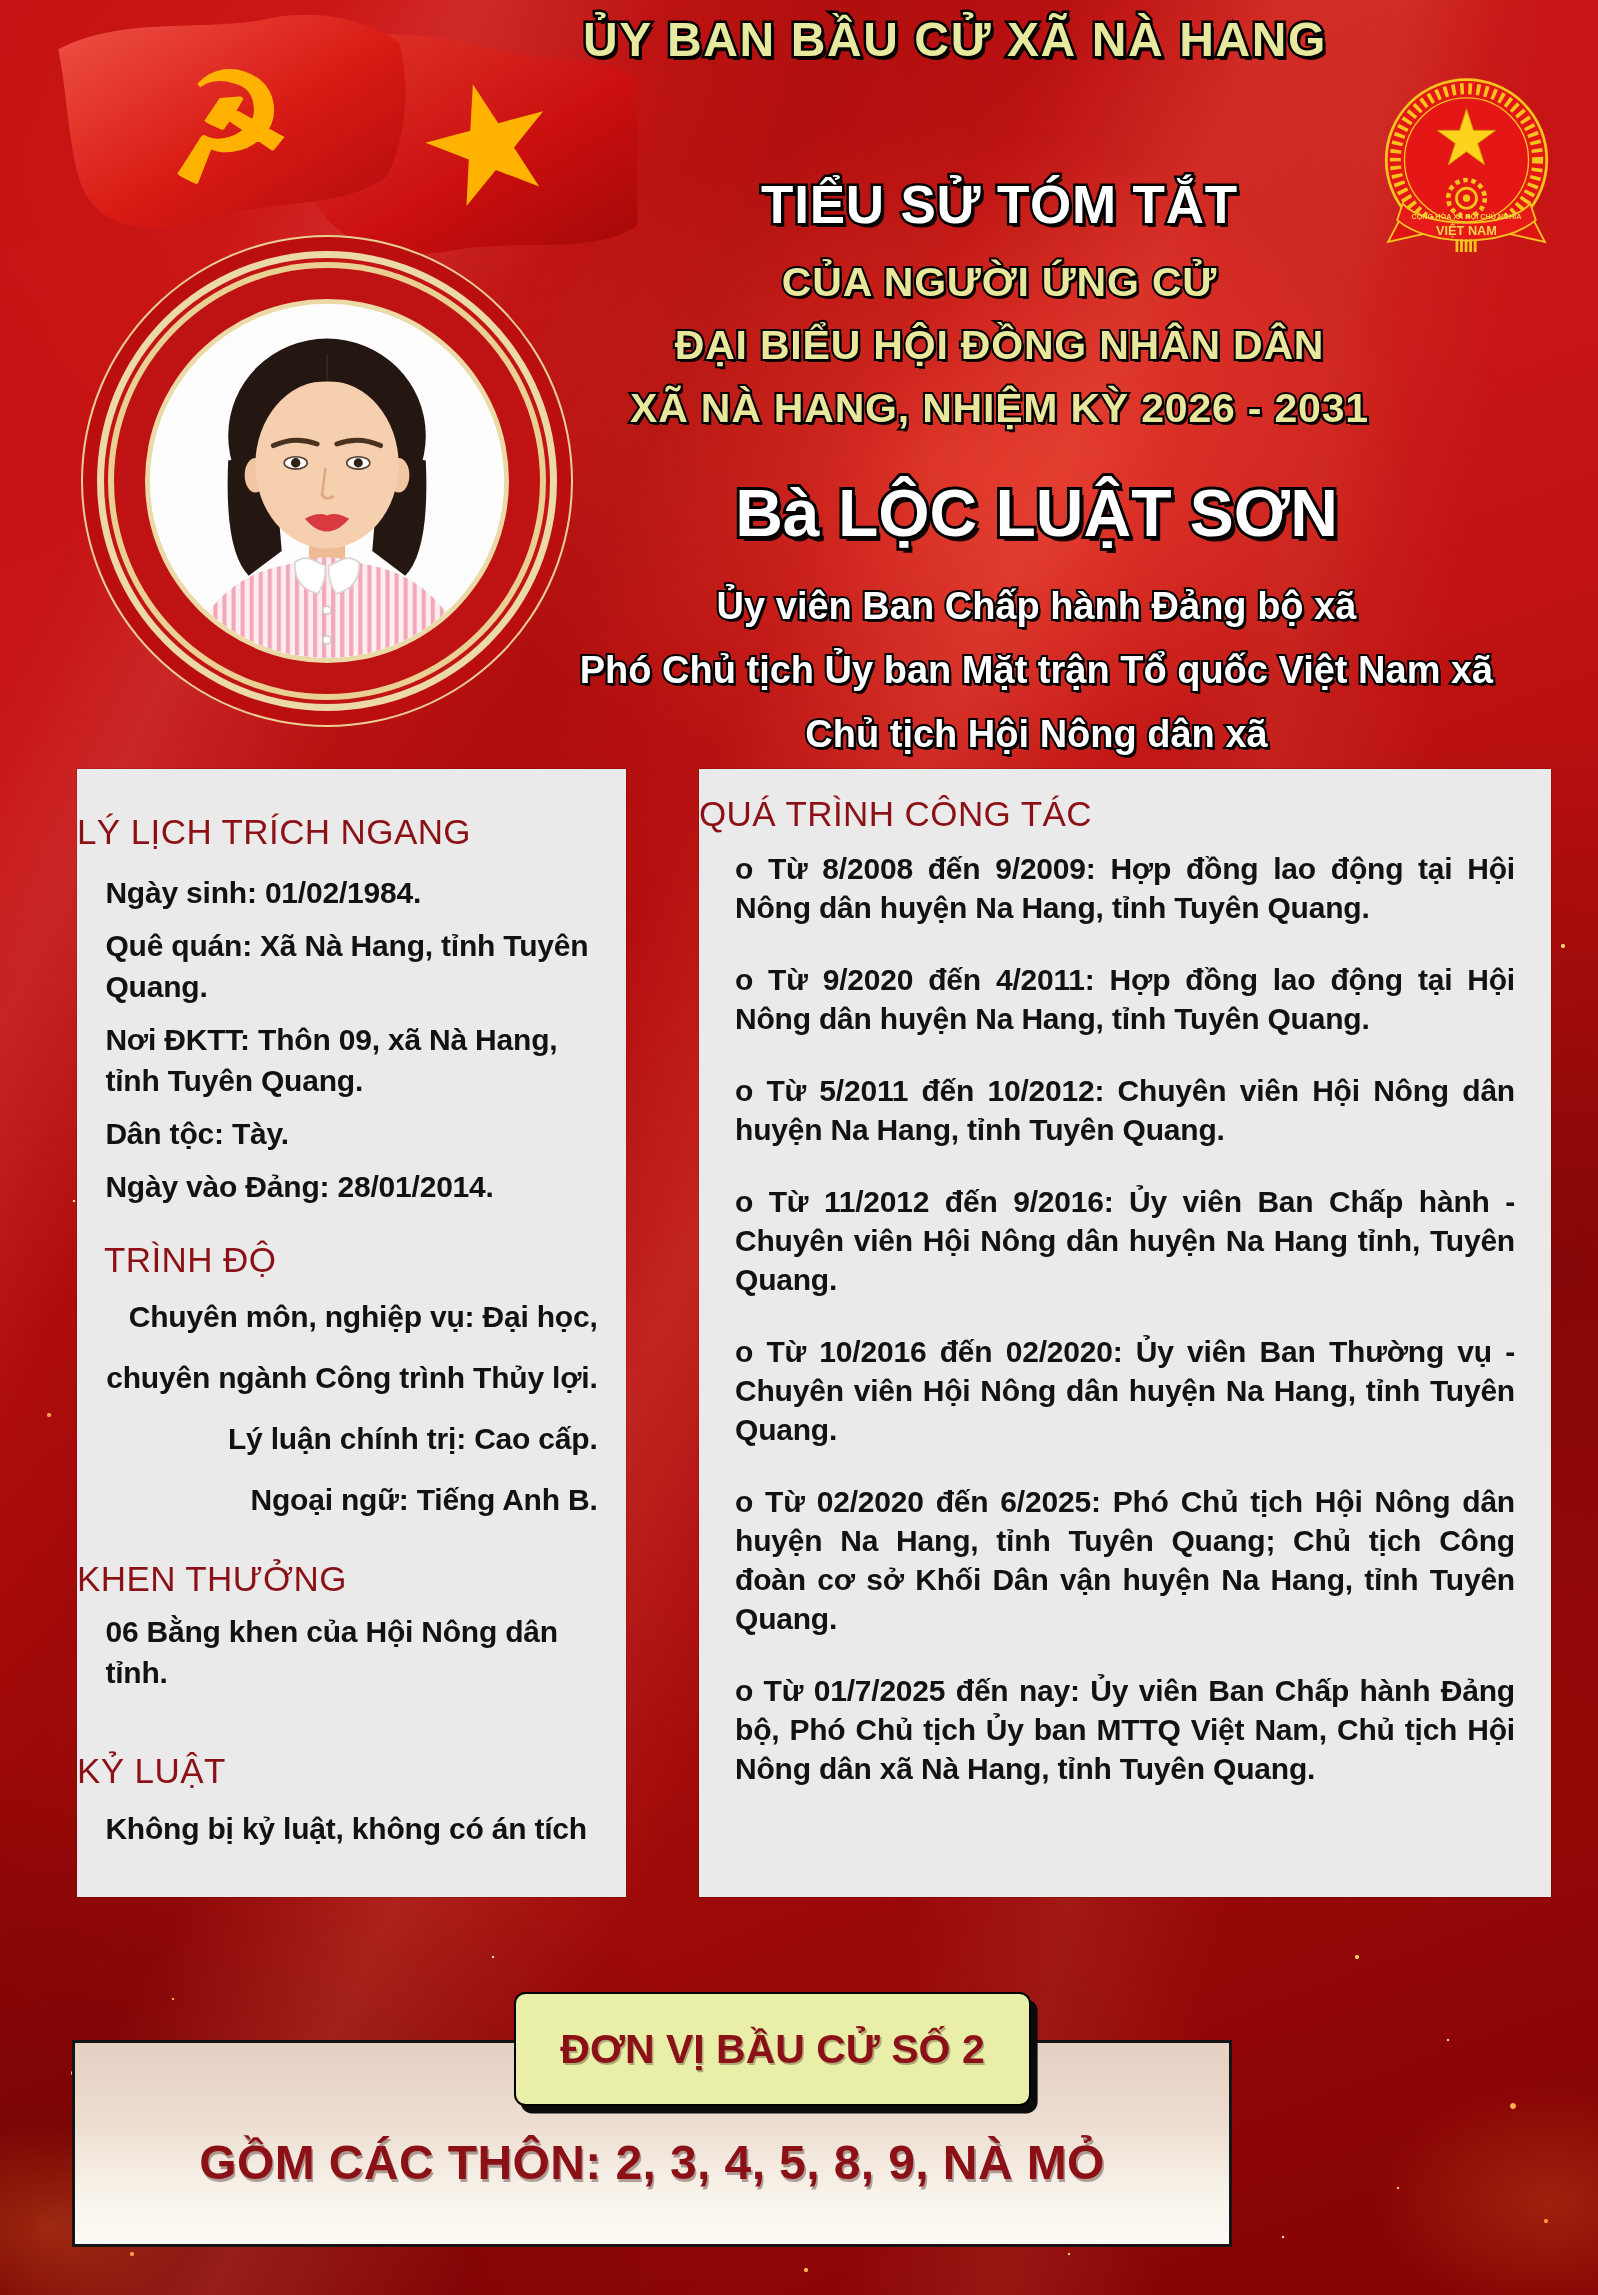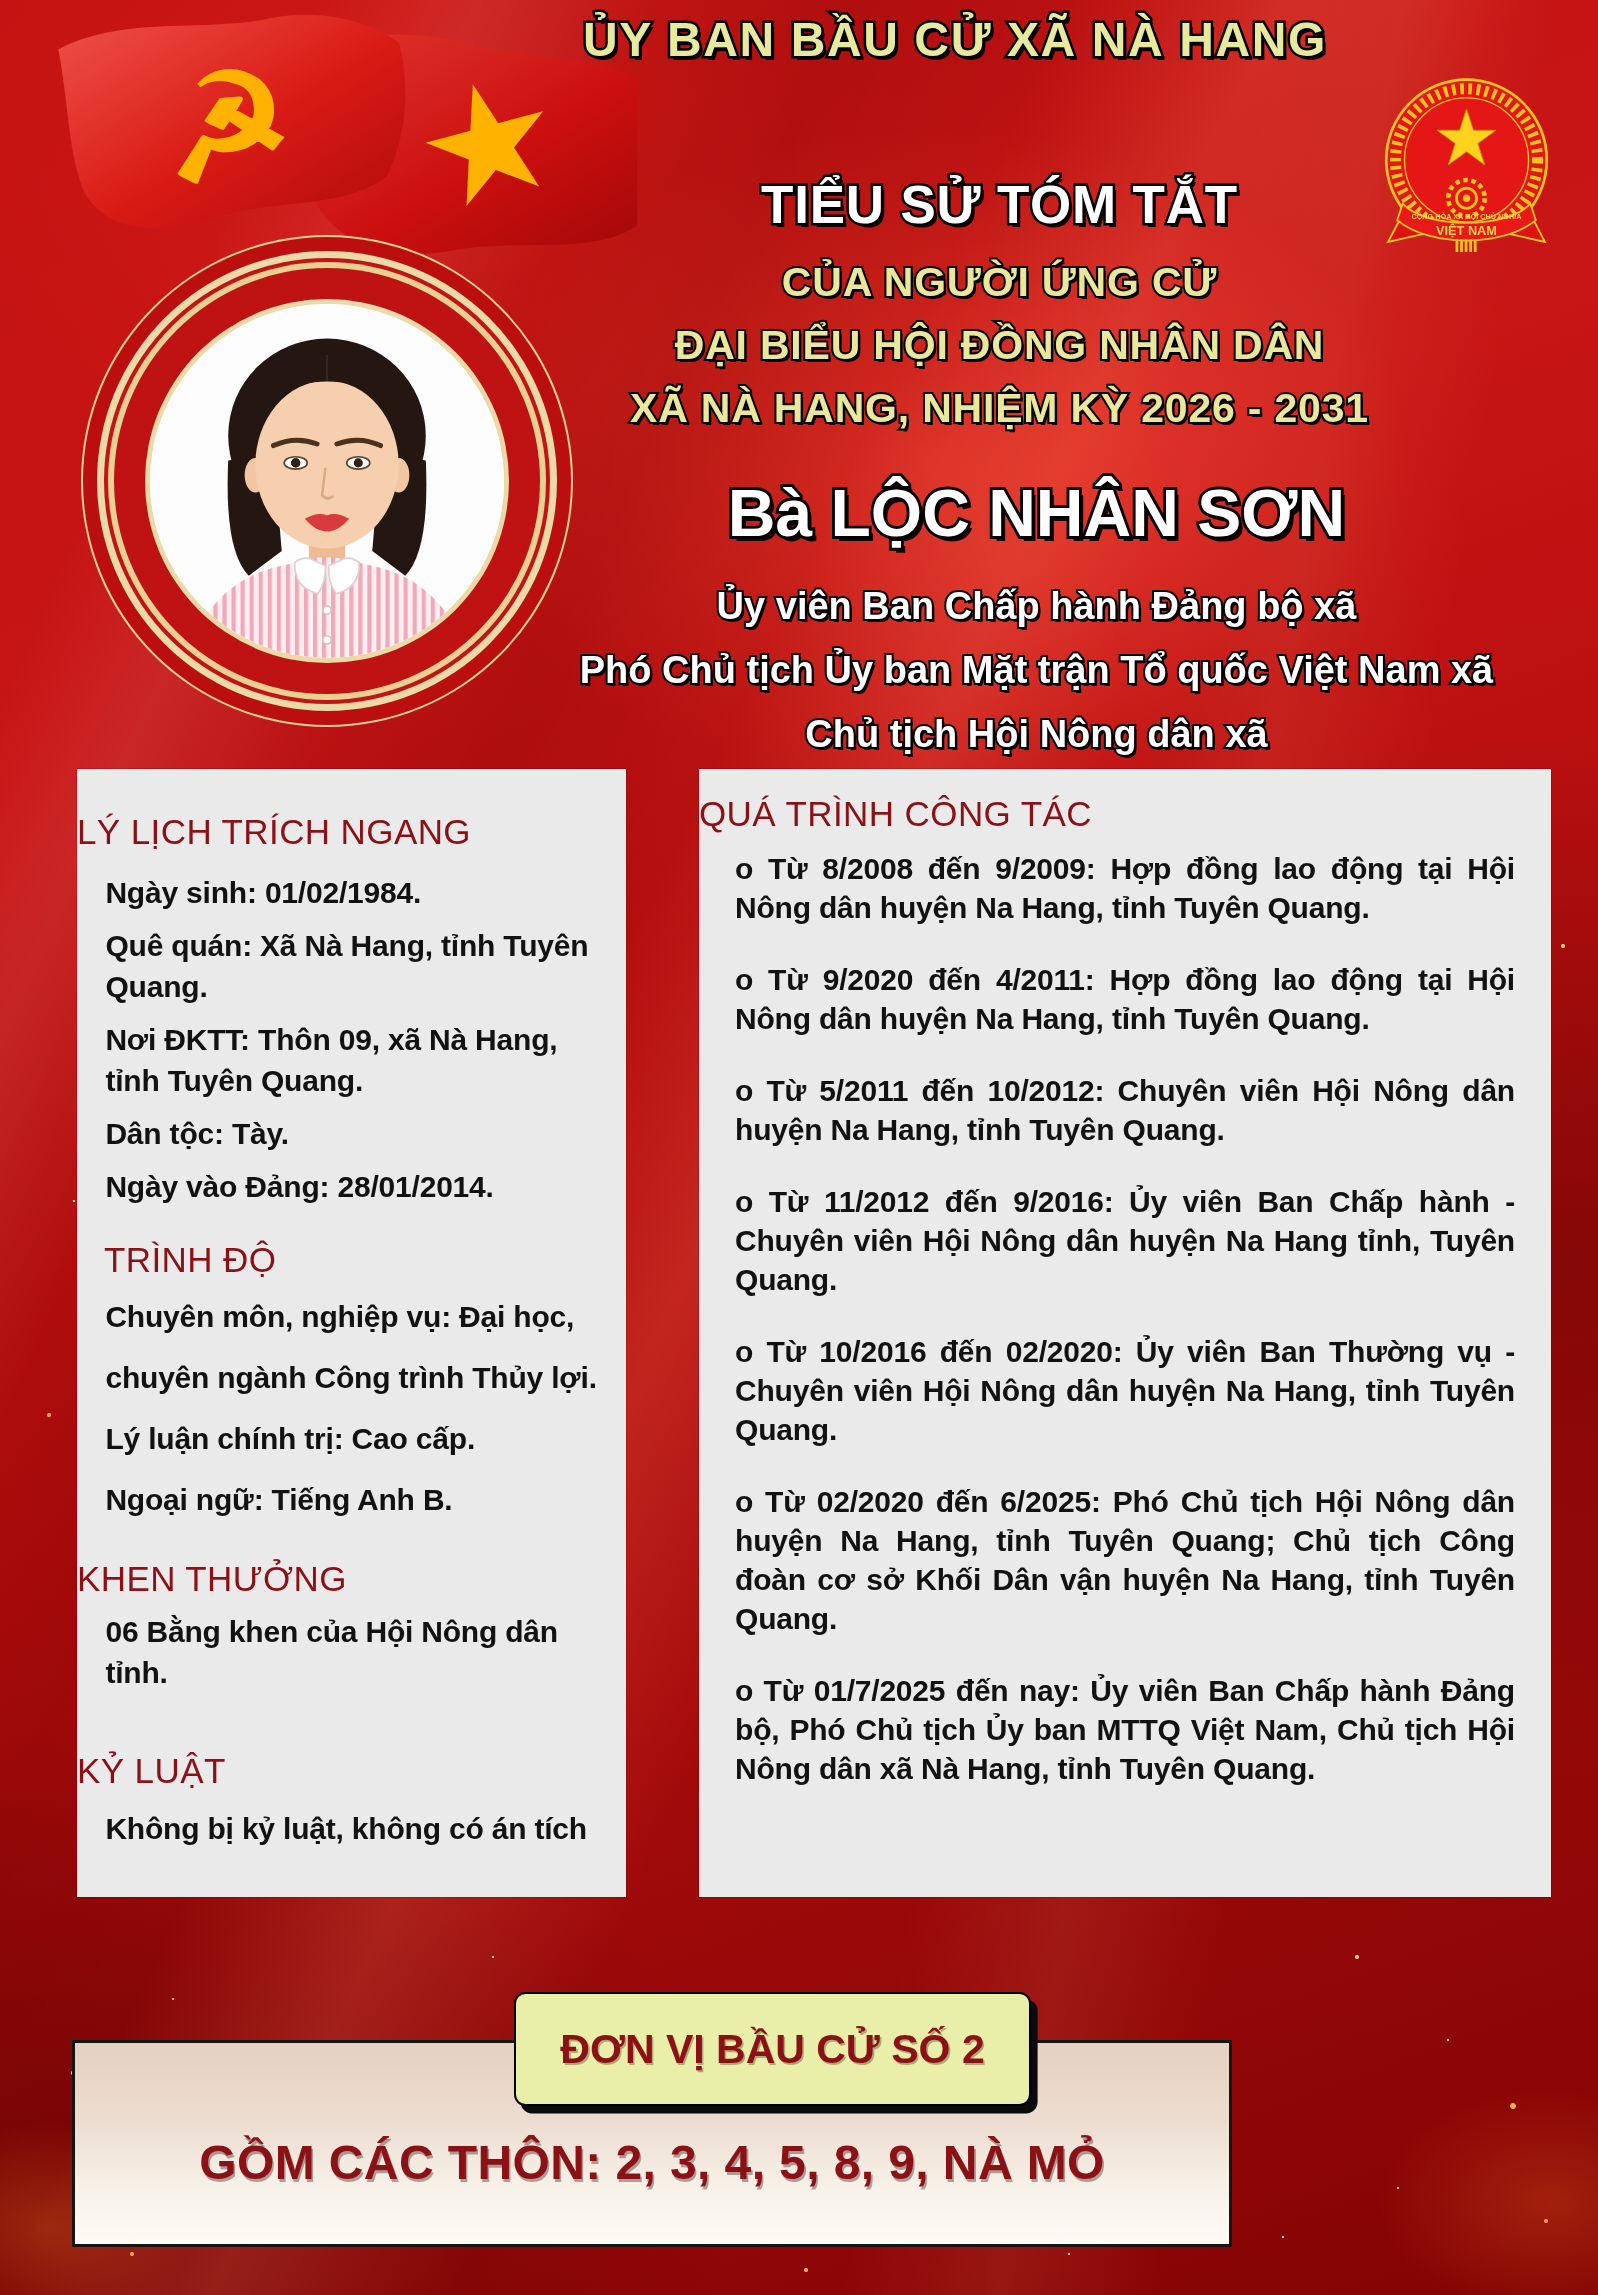--- a/index.html
+++ b/index.html
@@ -94,21 +94,21 @@
   .panel { position:absolute; top:769px; height:1128px; background:#ebeaea; box-shadow:0 0 0 0.8px rgba(0,0,0,0.15); }
   .panel.left  { left:77px;  width:549px; }
   .panel.right { left:699px; width:852px; }
   .section-heading { margin:0; color:#8c1116; font-size:35px; font-weight:normal; line-height:39px; letter-spacing:0.4px; }
   .panel.left .h0 { margin-top:43px; margin-bottom:21.4px; }
   .panel.left .h1 { margin-top:33px; margin-bottom:13px;padding-left:27px; }
   .panel.left .h2 { margin-top:35px; margin-bottom:13px; }
   .panel.left .h3 { margin-top:58px; margin-bottom:18px; }
   .info { padding:0 16.4px; }
   .info p { margin:12px; font-size:30px; font-weight:bold; color:#121212; line-height:41px; letter-spacing:-0.2px; }
-  .info.spread p { line-height:49px; }
+  .info.spread p { line-height:49px;text-align:right; }
   .panel.right .section-heading { margin-top:25px; margin-bottom:16.4px; }
   .career { padding:0 36px; }
   .career p { margin:0 0 33px 0; font-size:30px; font-weight:bold; color:#121212;
     line-height:39px; text-align:justify; letter-spacing:-0.2px; }
 
   .banner {
     position:absolute; left:72px; top:2040px; width:1160px; height:207px;
     border:3.3px solid #151515; box-sizing:border-box;
     background:linear-gradient(180deg,#e5d0c2 0%, #ecdccf 38%, #f8f3ea 75%, #fdfbf5 100%);
     display:flex; align-items:center; justify-content:center;
@@ -214,21 +214,21 @@
       <circle cx="215" cy="372" r="5" fill="#ffffff" stroke="#cfc9c3" stroke-width="2"></circle>
       <circle cx="215" cy="408" r="5" fill="#ffffff" stroke="#cfc9c3" stroke-width="2"></circle>
     </svg>
   </div>
 
   <div class="doc-title outlined">TIỂU SỬ TÓM TẮT</div>
   <div class="doc-sub s0 outlined-sm">CỦA NGƯỜI ỨNG CỬ</div>
   <div class="doc-sub s1 outlined-sm">ĐẠI BIỂU HỘI ĐỒNG NHÂN DÂN</div>
   <div class="doc-sub s2 outlined-sm">XÃ NÀ HANG, NHIỆM KỲ 2026 - 2031</div>
 
-  <div class="cand-name">Bà LỘC NHÂN SƠN</div>
+  <div class="cand-name">Bà LỘC LUẬT SƠN</div>
   <div class="cand-titles">
     <div class="line outlined-sm">Ủy viên Ban Chấp hành Đảng bộ xã</div>
     <div class="line outlined-sm">Phó Chủ tịch Ủy ban Mặt trận Tổ quốc Việt Nam xã</div>
     <div class="line outlined-sm">Chủ tịch Hội Nông dân xã</div>
   </div>
 
   <section class="panel left">
     <h2 class="section-heading h0">LÝ LỊCH TRÍCH NGANG</h2>
     <div class="info">
       <p>Ngày sinh: 01/02/1984.</p>

